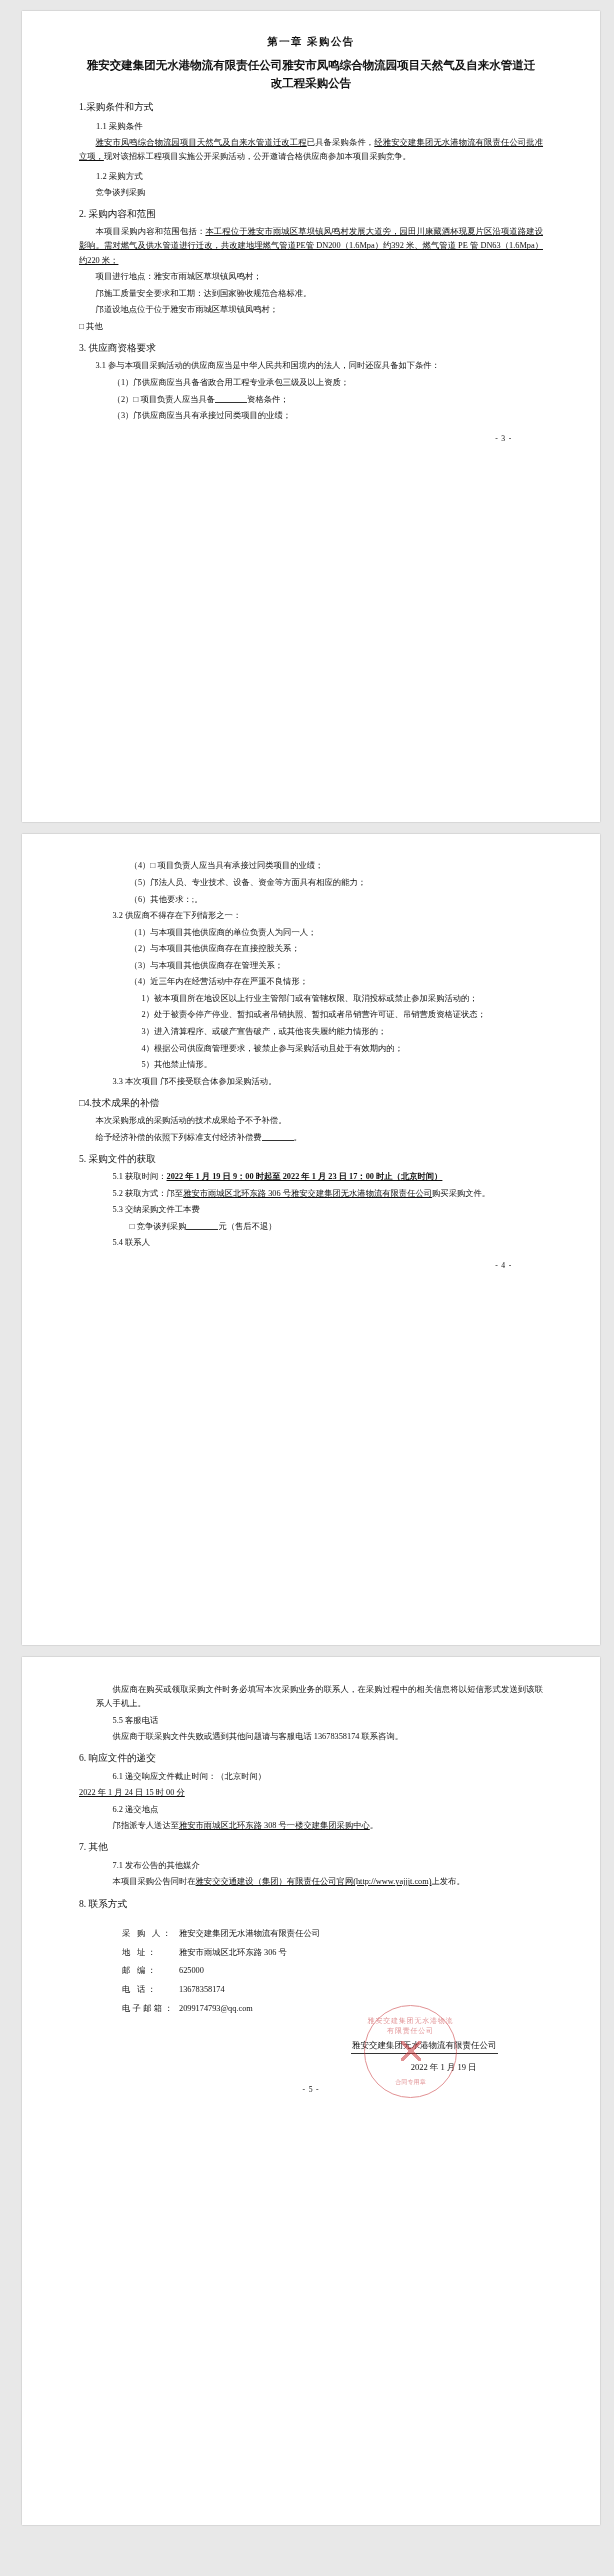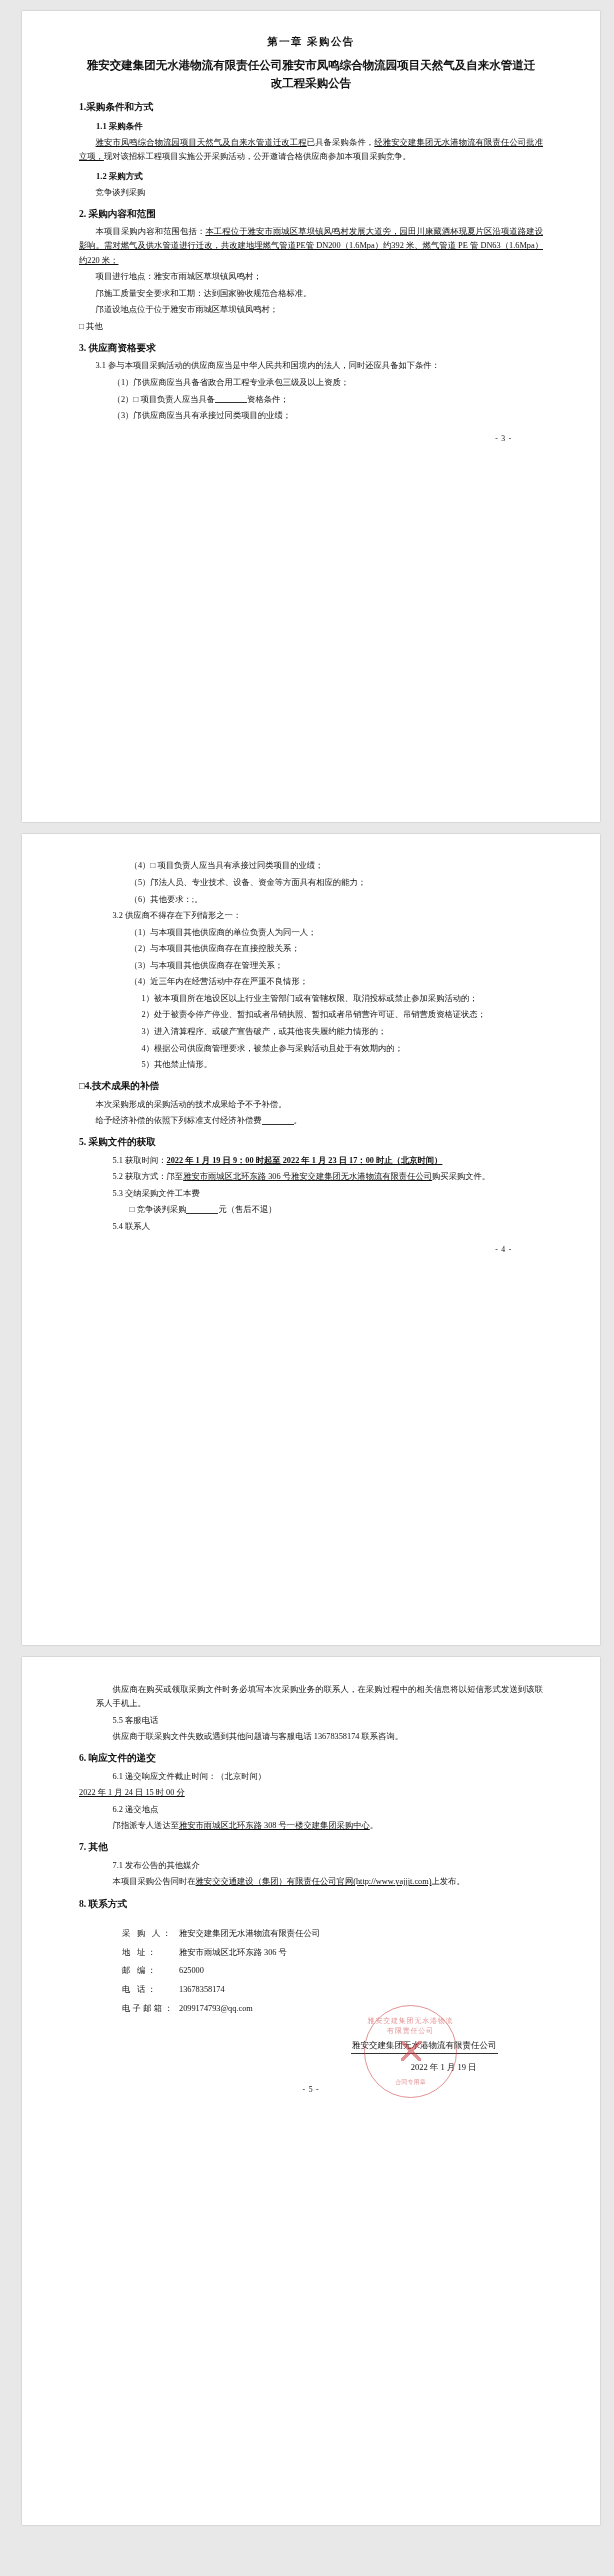--- a/index.html
+++ b/index.html
@@ -41,27 +41,27 @@
   }
   .doc-title {
     text-align: center;
     font-weight: bold;
     font-size: 11.5px;
     line-height: 1.55;
     margin: 0 7.7px 7.7px 7.7px;
   }
   h2.sec {
     font-size: 9.6px;
-    font-weight: bold;
+    font-weight: normal;
     margin: 7px 0 3.8px 0;
     line-height: 1.5;
   }
   h3.sub {
     font-size: 8.5px;
-    font-weight: bold;
+    font-weight: normal;
     margin: 5.4px 0 3.1px 0;
     padding-left: 17px;
     line-height: 1.5;
   }
   p.para {
     font-size: 8.3px;
     line-height: 1.72;
     margin: 2.3px 0;
     text-align: justify;
     text-justify: inter-ideograph;
@@ -199,20 +199,21 @@
     <p class="para i1">3.2 供应商不得存在下列情形之一：</p>
     <p class="para i2">（1）与本项目其他供应商的单位负责人为同一人；</p>
     <p class="para i2">（2）与本项目其他供应商存在直接控股关系；</p>
     <p class="para i2">（3）与本项目其他供应商存在管理关系；</p>
     <p class="para i2">（4）近三年内在经营活动中存在严重不良情形；</p>
     <p class="para i3">1）被本项目所在地设区以上行业主管部门或有管辖权限、取消投标或禁止参加采购活动的；</p>
     <p class="para i3">2）处于被责令停产停业、暂扣或者吊销执照、暂扣或者吊销营许可证、吊销营质资格证状态；</p>
     <p class="para i3">3）进入清算程序、或破产宣告破产，或其他丧失履约能力情形的；</p>
     <p class="para i3">4）根据公司供应商管理要求，被禁止参与采购活动且处于有效期内的；</p>
     <p class="para i3">5）其他禁止情形。</p>
+    <p class="para i1">3.3 本次项目 邝不接受联合体参加采购活动。</p>
 
     <h2 class="sec">□4.技术成果的补偿</h2>
     <p class="para">本次采购形成的采购活动的技术成果给予不予补偿。</p>
     <p class="para"><span>给予经济补偿的依照下列标准支付经济补偿费</span><span class="blank"></span><span>。</span></p>
 
     <h2 class="sec">5.  采购文件的获取</h2>
     <p class="para i1"><span>5.1 获取时间：</span><span class="u b">2022 年 1 月 19 日 9：00 时起至 2022 年 1 月 23 日 17：00 时止（北京时间）</span></p>
     <p class="para i1"><span>5.2 获取方式：</span><span>邝至</span><span class="u">雅安市雨城区北环东路 306 号雅安交建集团无水港物流有限责任公司</span><span>购买采购文件。</span></p>
     <p class="para i1">5.3 交纳采购文件工本费</p>
     <p class="para i2"><span>□ 竞争谈判采购</span><span class="blank"></span><span>元（售后不退）</span></p>

